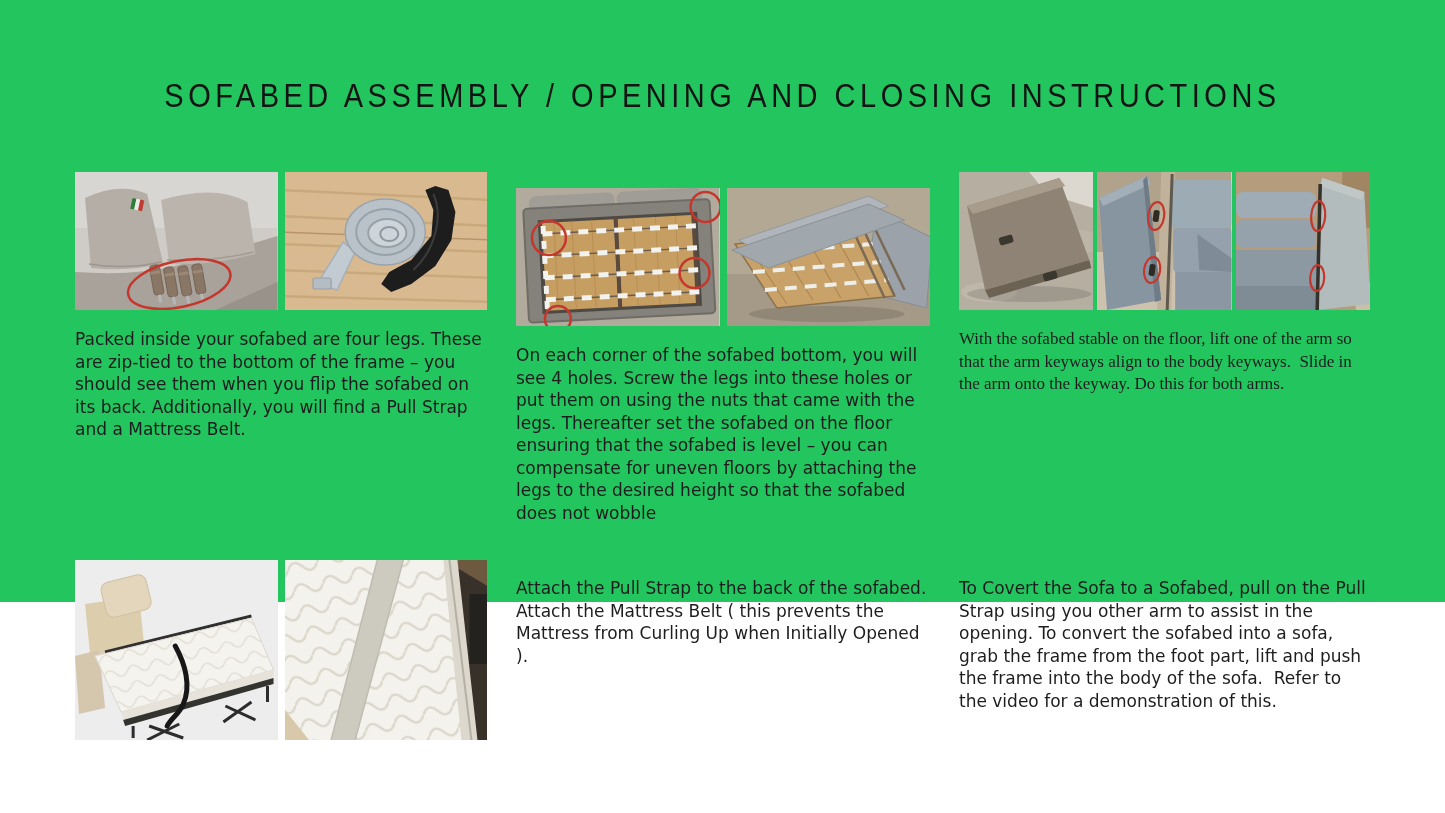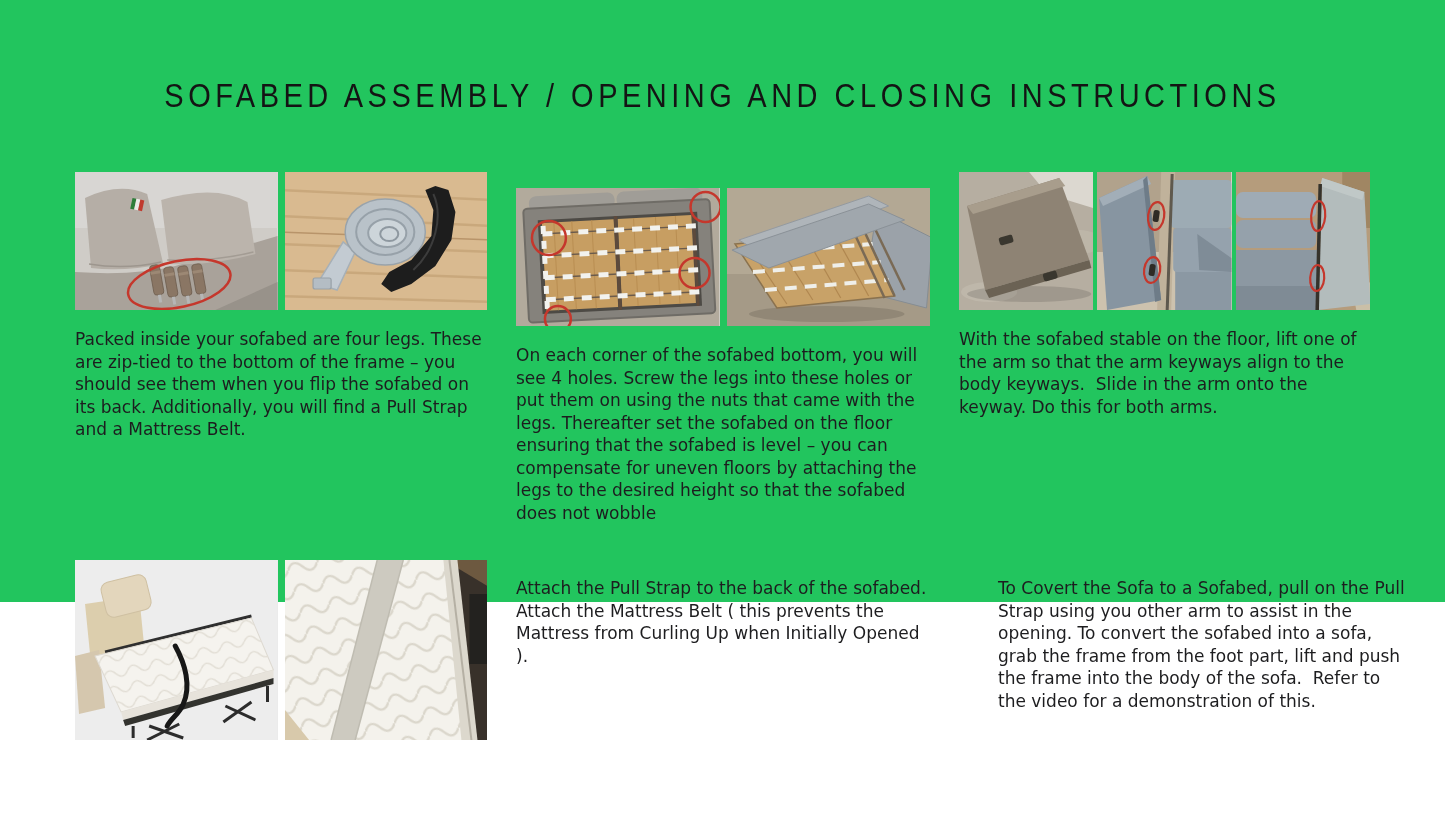--- a/index.html
+++ b/index.html
@@ -23,24 +23,24 @@
     letter-spacing: 4.5px;
     color: #141414;
     transform: scaleY(1.12);
     transform-origin: center top;
     white-space: nowrap;
   }
 
   .cell { position: absolute; }
   #cell-r1c1 { left: 75px;  top: 172px; width: 412px; }
   #cell-r1c2 { left: 516px; top: 188px; width: 414px; }
-  #cell-r1c3 { left: 959px; top: 172px; width: 411px; }
+  #cell-r1c3 { left: 959px; top: 172px; width: 411px; font-family: Liberation Serif, serif; }
   #cell-r2c1 { left: 75px;  top: 560px; width: 412px; }
   #cell-r2c2 { left: 516px; top: 561px; width: 414px; }
-  #cell-r2c3 { left: 998px; top: 561px; width: 411px; }
+  #cell-r2c3 { left: 959px; top: 561px; width: 411px; }
 
   .photo-row { display: flex; gap: 7px; }
   .photo-row.three { gap: 4px; }
   .photo { margin: 0; flex: 1 1 0; overflow: hidden; height: 138px; background: #e8e8e8; }
   .photo-row.tall .photo { height: 180px; }
   .photo svg { display: block; width: 100%; height: 100%; }
 
   .cell-text {
     margin: 18px 0 0 0;
     font-size: 17px;

